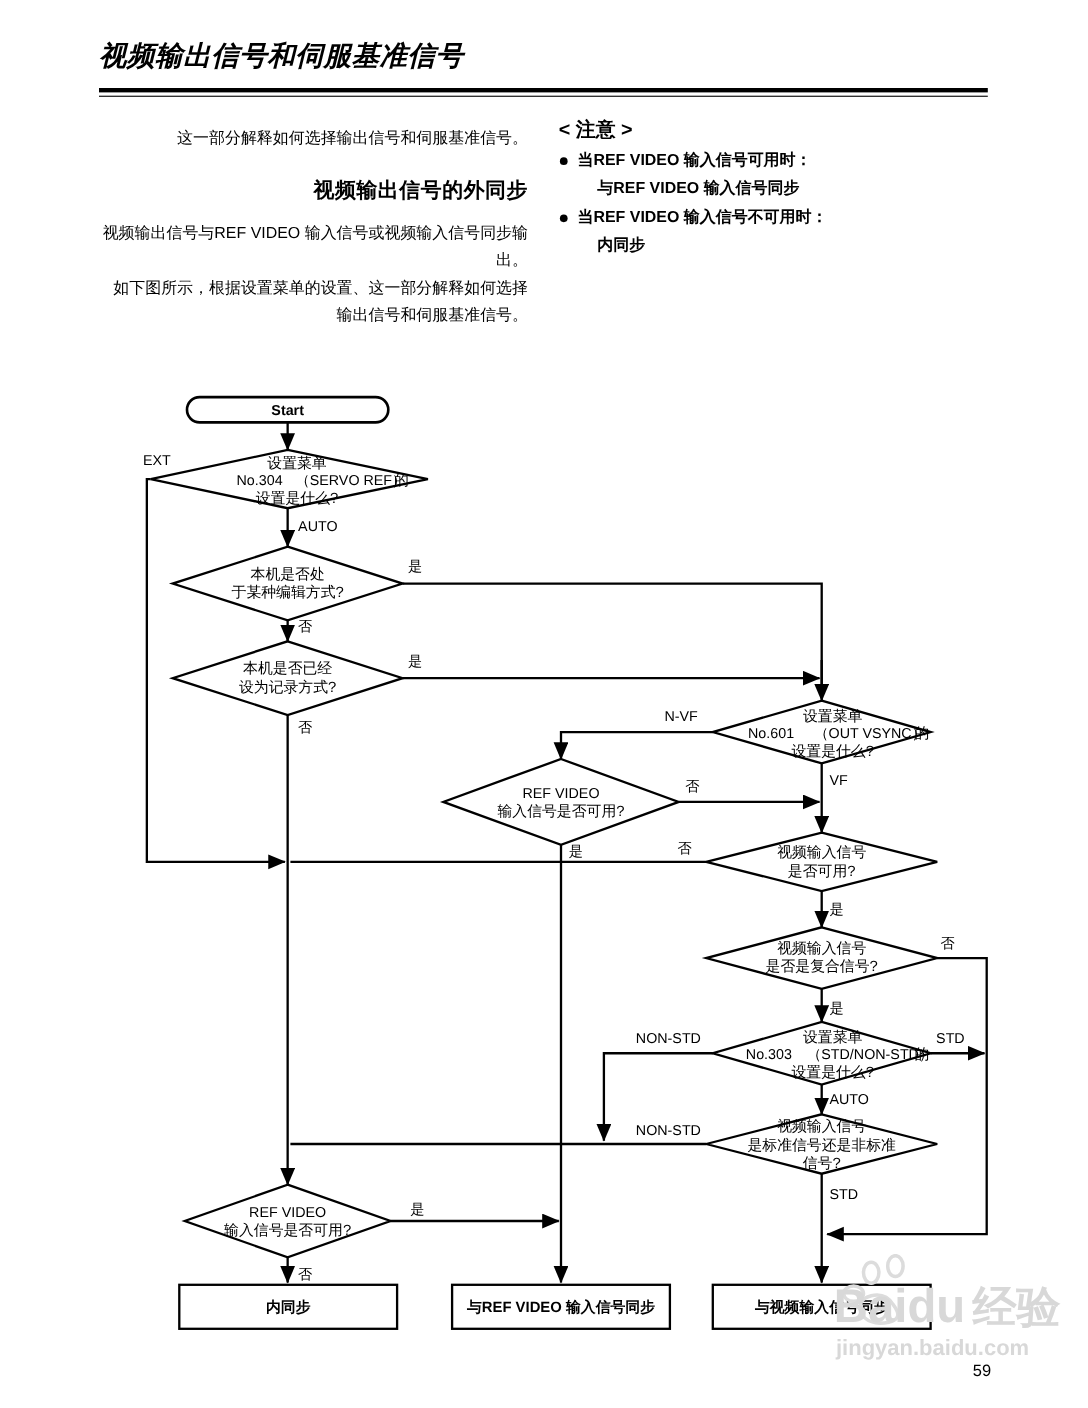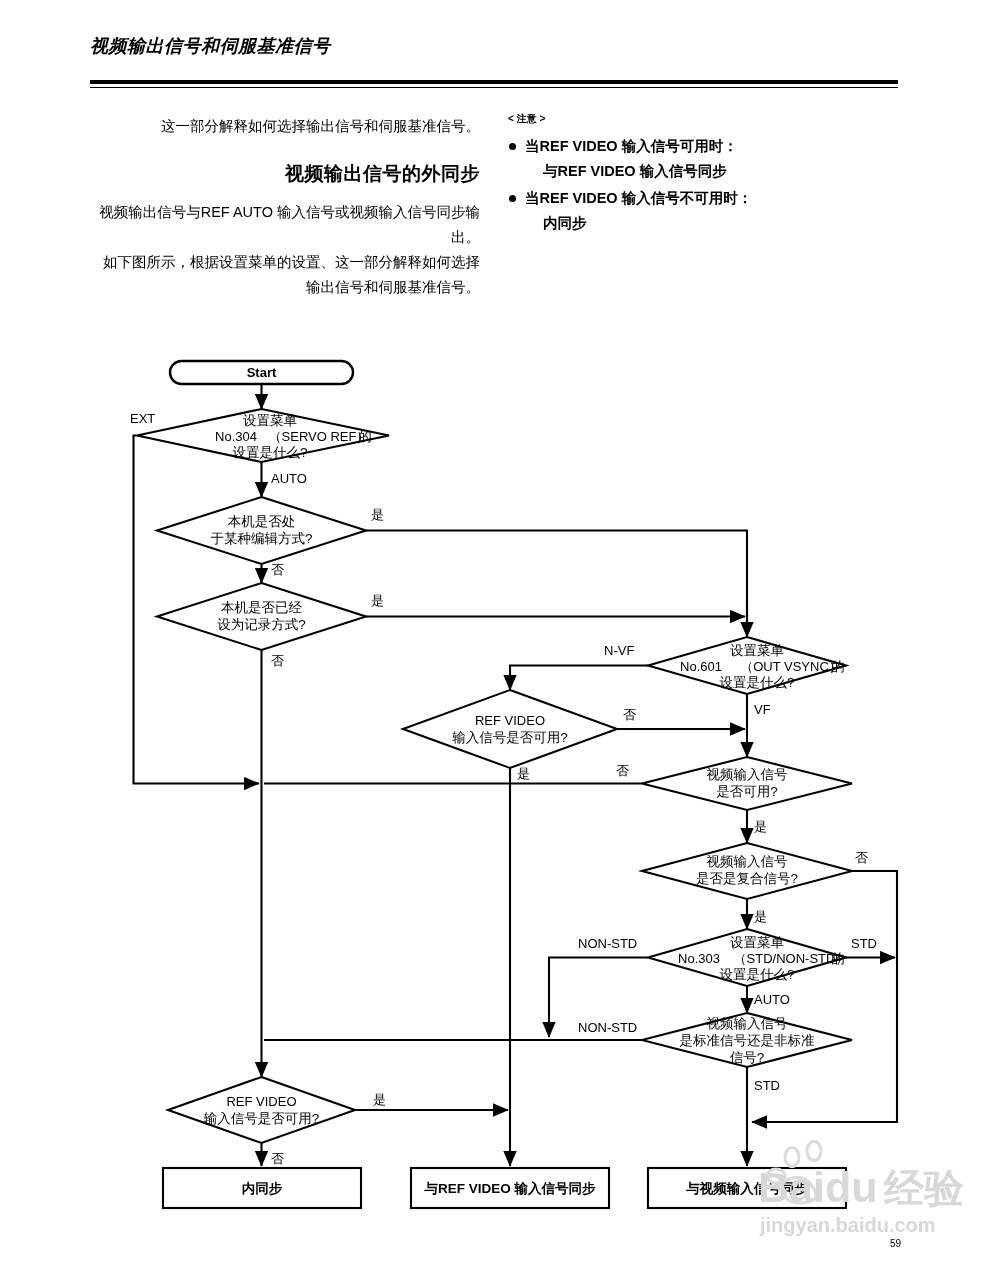--- a/index.html
+++ b/index.html
@@ -18,21 +18,21 @@
   .page {
     position: absolute;
     inset: 0;
   }
 
   
   .page-title {
     position: absolute;
     left: 90px;
     top: 34px;
-    font-size: 18px;
+    font-size: 25px;
     font-weight: bold;
     font-style: italic;
     letter-spacing: 0.5px;
     white-space: nowrap;
   }
   .rule-thick {
     position: absolute;
     left: 90px;
     top: 80px;
     width: 808px;
@@ -61,21 +61,21 @@
     font-size: 19px;
     font-weight: bold;
     margin: 22px 0 14px 0;
     letter-spacing: 0.5px;
   }
   .para { margin: 0; }
   .para + .para { margin-top: 0px; }
 
   .note-head {
     font-weight: bold;
-    font-size: 10px;
+    font-size: 18px;
     margin: 0 0 3px 0;
   }
   .note-body { margin: 0; }
   .bullet-list {
     margin: 2px 0 0 0;
     padding: 0;
     list-style: none;
     font-weight: bold;
   }
   .bullet-list li {
@@ -139,36 +139,36 @@
     font-family: "Liberation Sans", "DejaVu Sans", sans-serif;
     font-weight: bold;
     fill: #d8d8d8;
   }
 
   
   .page-number {
     position: absolute;
     right: 88px;
     top: 1238px;
-    font-size: 10px;
+    font-size: 15px;
   }
 </style>
 </head>
 <body>
 
 <div class="page">
 
   <div class="page-title">视频输出信号和伺服基准信号</div>
   <div class="rule-thick"></div>
   <div class="rule-thin"></div>
 
   <div class="col col-left">
     <p class="para">这一部分解释如何选择输出信号和伺服基准信号。</p>
     <div class="section-head">视频输出信号的外同步</div>
-    <p class="para">视频输出信号与REF AUTO 输入信号或视频输入信号同步输出。</p>
+    <p class="para">视频输出信号与REF VIDEO 输入信号或视频输入信号同步输出。</p>
     <p class="para">如下图所示，根据设置菜单的设置、这一部分解释如何选择输出信号和伺服基准信号。</p>
   </div>
 
   <div class="col col-right">
     <p class="note-head">&lt; 注意 &gt;</p>
     <ul class="bullet-list">
       <li>
         <span class="dot"></span>
         <span>当REF VIDEO 输入信号可用时：</span>
         <span class="bullet-sub">与REF VIDEO 输入信号同步</span>

